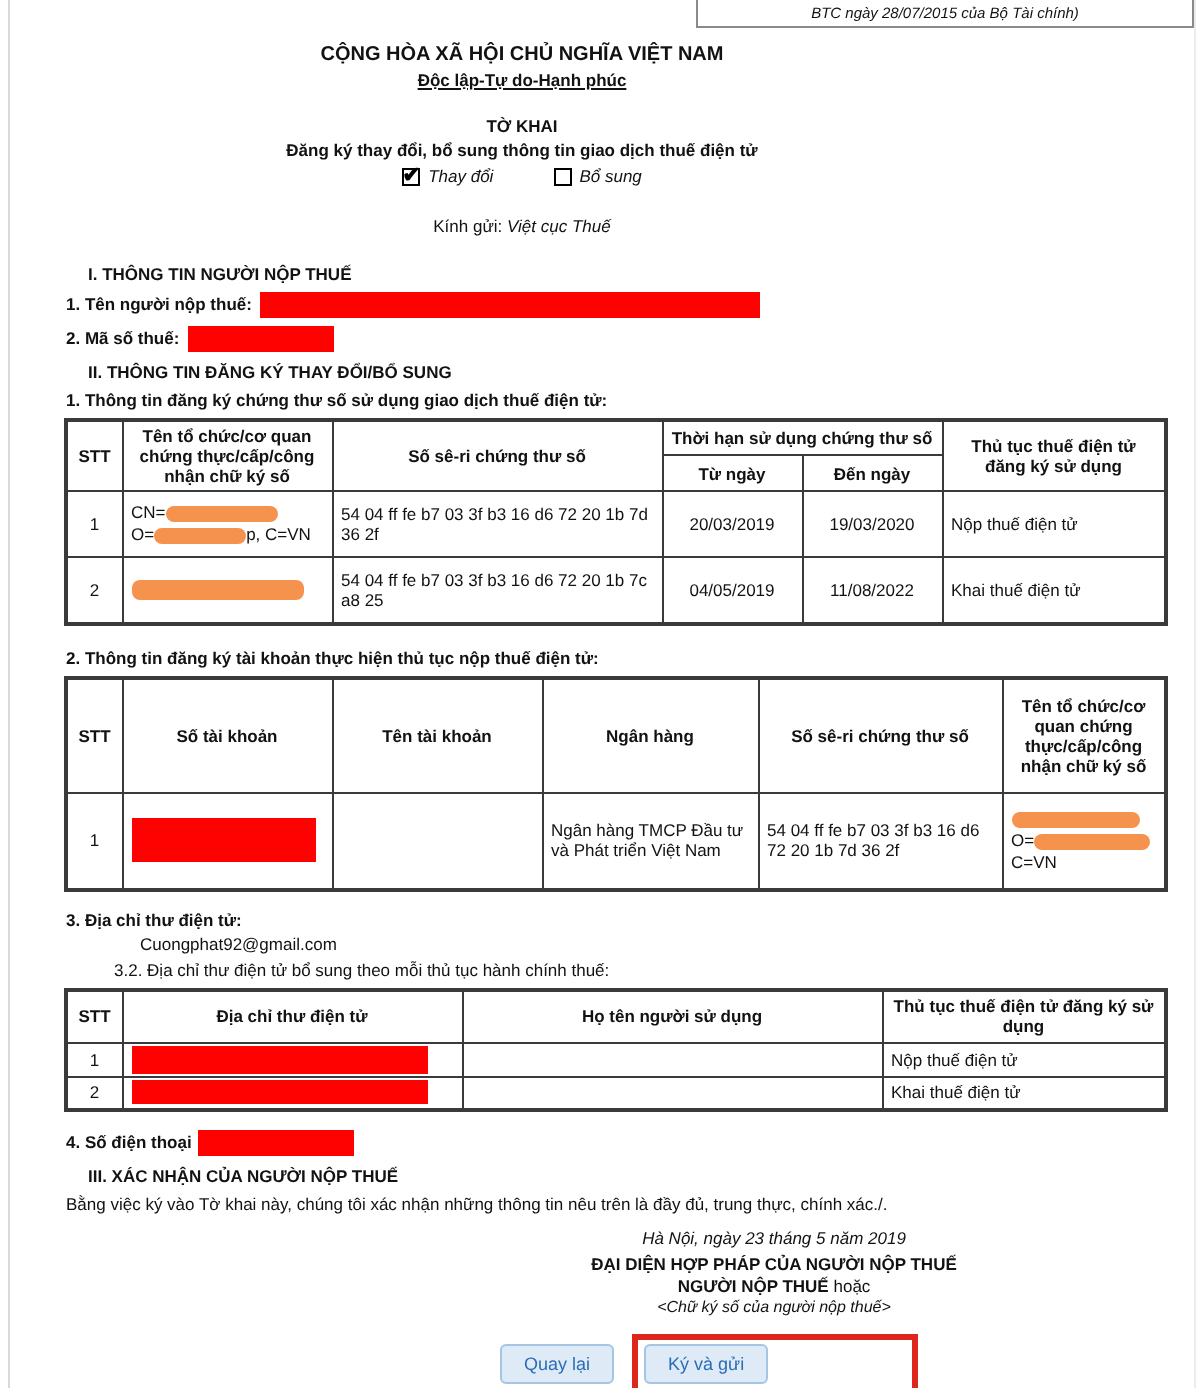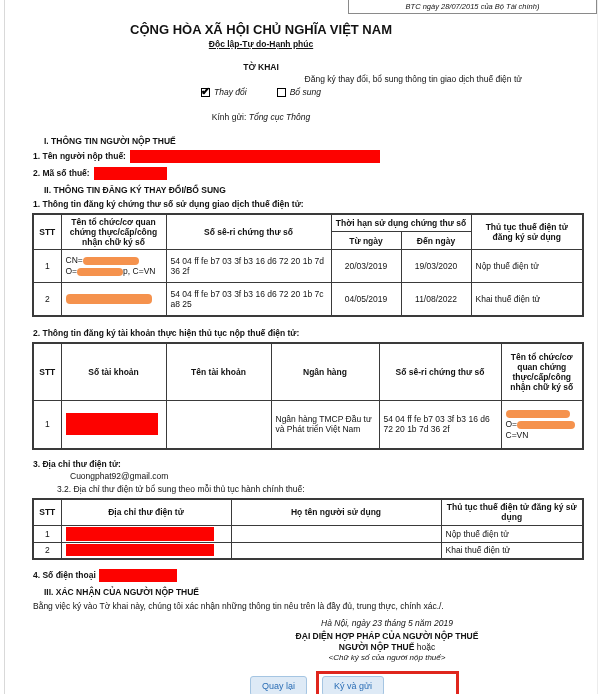--- a/index.html
+++ b/index.html
@@ -16,24 +16,24 @@
 
   
   .ref-box {
     position: absolute; top: 0; right: 3px; width: 249px; height: 14px;
     border: 1px solid #8a8a8a; border-top: none;
     display: flex; align-items: center; justify-content: center;
     font-style: italic; font-size: 7.5px; background: #fff;
   }
 
   .doc-header { margin-top: 22px; width: 522px; text-align: center; }
-  .country { font-weight: bold; font-size: 13px; }
+  .country { font-weight: bold; font-size: 10px; }
   .motto { margin-top: 2px; font-weight: bold; text-decoration: underline; font-size: 8.5px; }
   .form-title { margin-top: 13px; font-weight: bold; }
-  .form-subtitle { margin-top: 2px; font-weight: normal; text-align: right; }
+  .form-subtitle { margin-top: 2px; font-weight: bold; }
   .cb-row { margin-top: 3px; display: flex; justify-content: center; gap: 30px; }
   .cb-item { display: inline-flex; align-items: center; cursor: pointer; }
   .cb {
     width: 9px; height: 9px; border: 1.5px solid #000; display: inline-block;
     margin-right: 4px; position: relative; background: #fff;
   }
   .check-glyph {
     position: absolute; left: -1px; top: -4px; font-size: 11px; font-weight: bold; color: #000;
   }
   .cb-label { font-style: italic; }
@@ -97,21 +97,21 @@
         </span>
       <span class="cb-label">Thay đổi</span>
     </span>
     <span class="cb-item">
       <span class="cb"></span>
       <span class="cb-label">Bổ sung</span>
     </span>
   </div>
   <div class="recipient">
     <span>Kính gửi:</span>
-    <span class="italic">Tổng cục Thông</span>
+    <span class="italic">Việt cục Thuế</span>
   </div>
 </div>
 
 <div class="content">
 
   <div class="sec-title">I. THÔNG TIN NGƯỜI NỘP THUẾ</div>
   <div class="ind1">
     <span class="bold">1. Tên người nộp thuế:</span>
     <span class="redact-red" style="width:250px;height:13px;margin-left:2px;"></span>
   </div>

